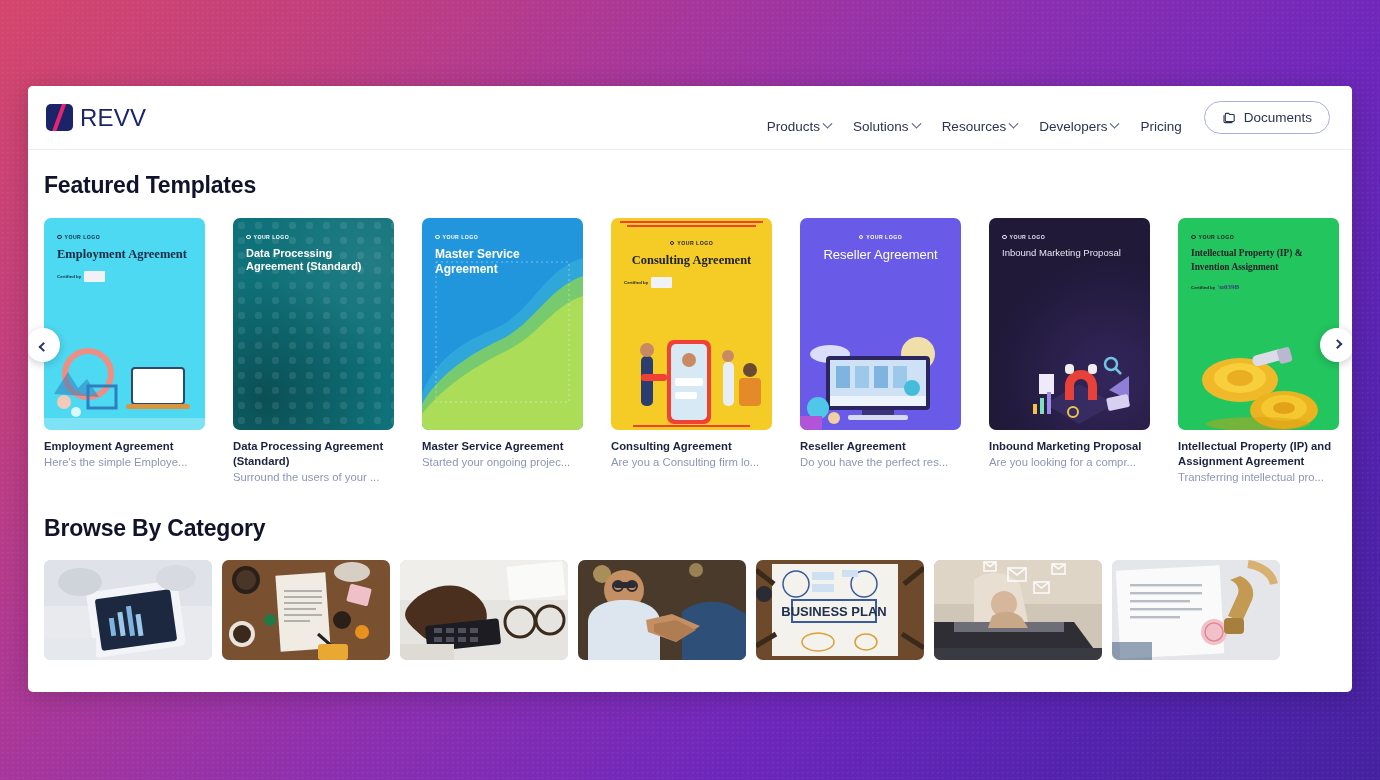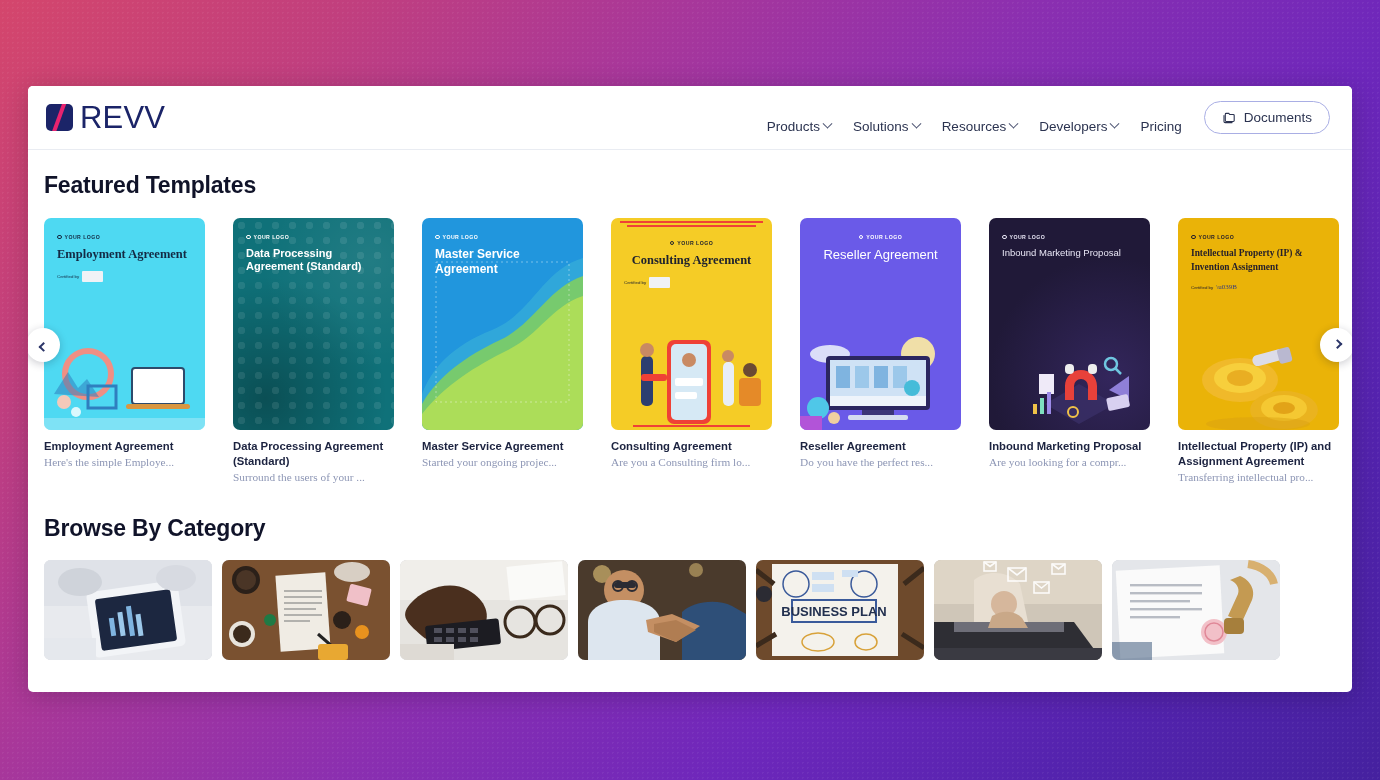--- a/index.html
+++ b/index.html
@@ -76,21 +76,21 @@
     content: "";
     position: absolute;
     left: 11px;
     top: -3px;
     width: 4px;
     height: 34px;
     background: #e8236f;
     transform: rotate(20deg);
   }
   .logo-text {
-    font-size: 31px;
+    font-size: 24px;
     font-weight: 400;
     letter-spacing: .2px;
     color: #1b2468;
     line-height: 1;
     text-align: center;
   }
 
   .nav {
     margin-left: auto;
     display: flex;
@@ -185,21 +185,21 @@
     line-height: 1.22;
     position: relative;
     z-index: 3;
   }
   .certified {
     display: flex;
     align-items: center;
     gap: 3px;
     margin-top: 9px;
     font-size: 4.4px;
-    font-weight: normal;
+    font-weight: bold;
     position: relative;
     z-index: 3;
   }
   .certified .badge {
     width: 21px;
     height: 11px;
     background: #f0f2f6;
     border-radius: 1px;
     display: block;
   }
@@ -211,21 +211,20 @@
     line-height: 1.33;
     margin-top: 9px;
   }
   .tcard-desc {
     font-size: 11.3px;
     color: #8d96b5;
     line-height: 1.33;
     margin-top: 1px;
     white-space: nowrap;
     overflow: hidden;
-    font-family: Liberation Serif, serif;
   }
 
   
   .t1 { background: #4ed9f2; color: #132a44; }
   .t1 .thumb-title { font-family: "Liberation Serif", serif; font-weight: bold; font-size: 12.5px; }
 
   .t2 {
     background: #0f7179;
     background-image:
       radial-gradient(circle at 20% 85%, rgba(0,0,0,.3) 0%, transparent 55%),
@@ -263,21 +262,21 @@
   .t5 .thumb-title { font-size: 13px; font-weight: 400; text-align: center; }
   .t5 .yourlogo { justify-content: center; }
 
   .t6 {
     background: #221a3c;
     background-image: radial-gradient(circle at 75% 75%, #33265c 0%, #201938 60%);
     color: #e8e6f5;
   }
   .t6 .thumb-title { font-size: 9.5px; font-weight: 400; }
 
-  .t7 { background: #eab308; color: #26202a; }
+  .t7 { background: #22c55e; color: #26202a; }
   .t7 .thumb-title {
     font-family: "Liberation Serif", serif;
     font-weight: bold;
     font-size: 9.4px;
     line-height: 1.45;
   }
 
   .t8 { background: #f7c0c6; color: #8a4550; }
   .t8 .thumb-title { font-size: 12px; font-weight: 400; }
 

